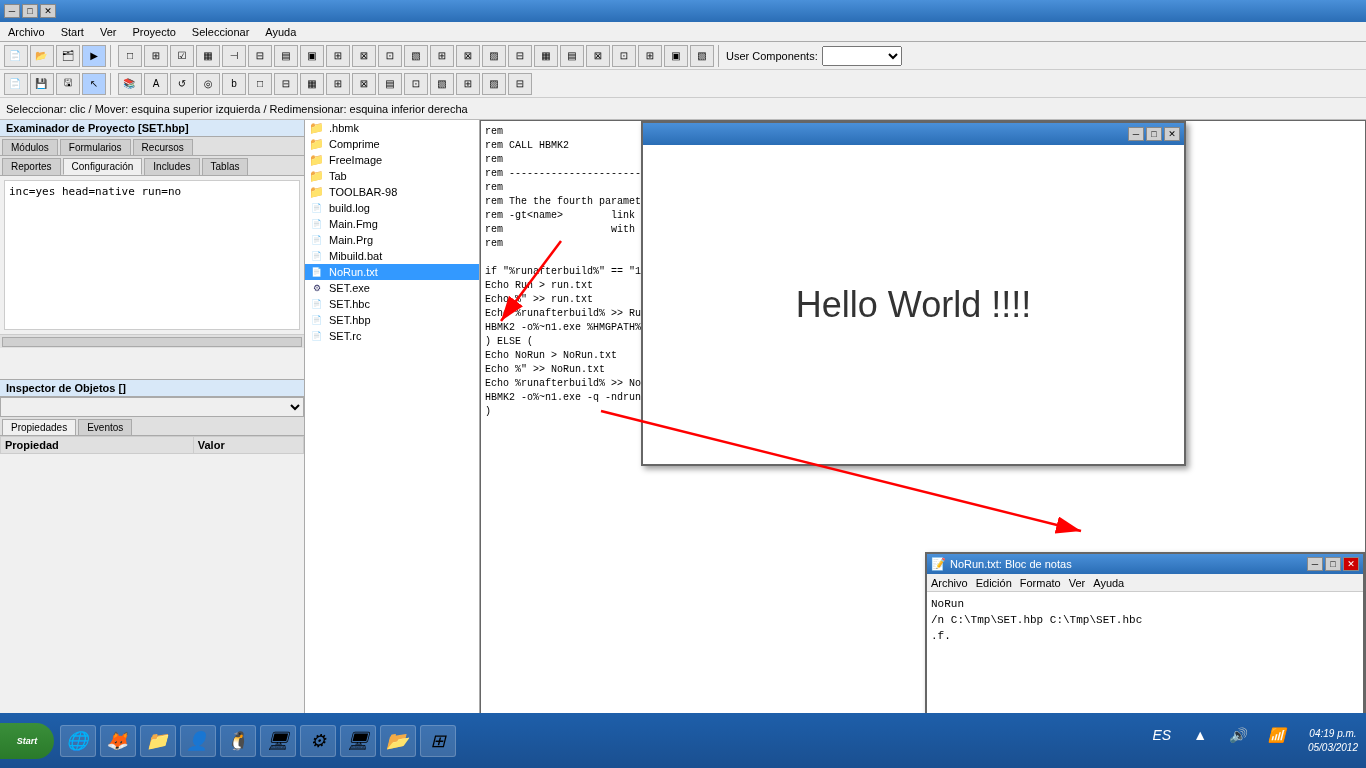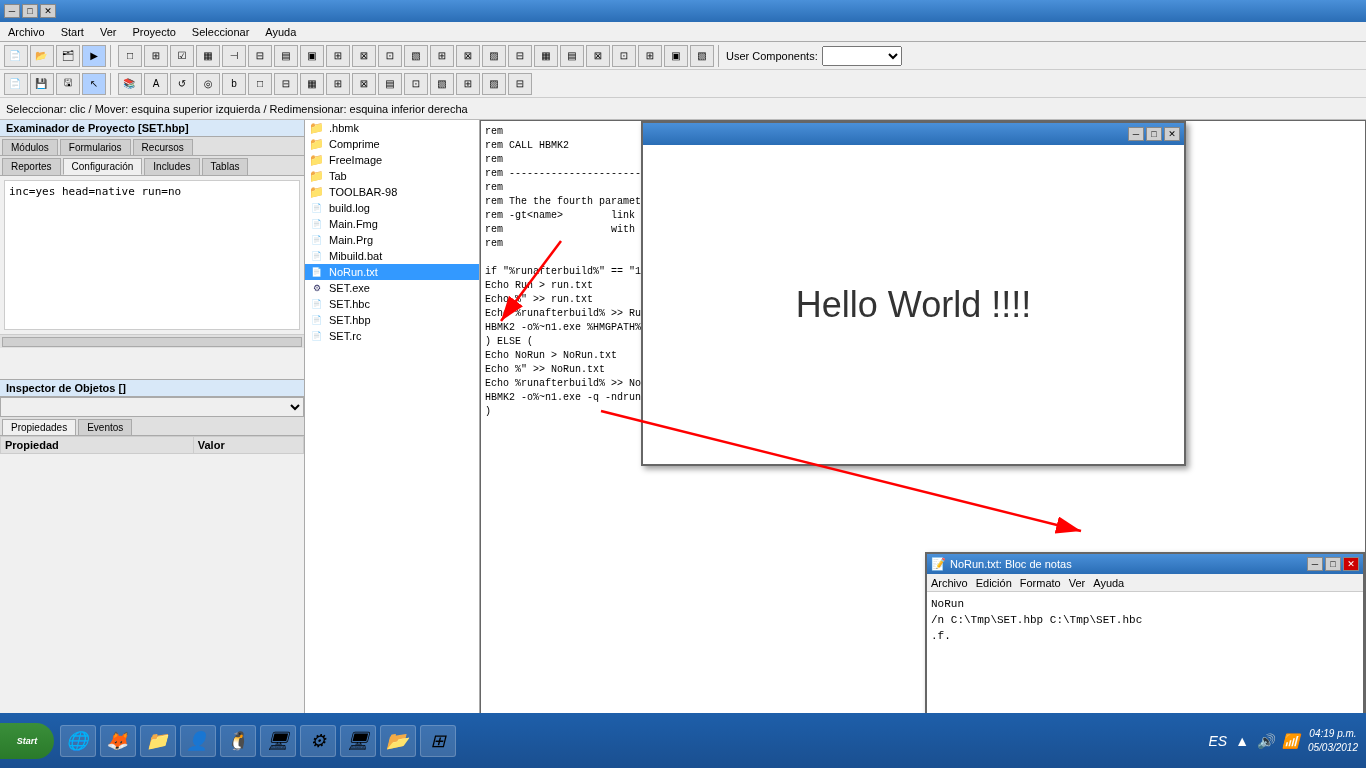--- a/index.html
+++ b/index.html
@@ -352,25 +352,25 @@
       border: 1px solid rgba(255,255,255,0.2);
       border-radius: 3px;
       margin: 0 2px;
       display: flex; align-items: center; justify-content: center;
       cursor: pointer;
       font-size: 18px;
     }
     #system-tray {
       margin-left: auto;
       display: flex;
-      align-items: center;
+      align-items: flex-start;
       padding-right: 8px;
       color: white;
       font-size: 10px;
-      gap: 8px;
+      gap: 22px;
     }
     .tray-icon { font-size: 14px; }
 
     
     ::-webkit-scrollbar { width: 12px; height: 12px; }
     ::-webkit-scrollbar-track { background: #f0f0f0; }
     ::-webkit-scrollbar-thumb { background: #aaa; border: 1px solid #888; }
   </style>
 </head>
 <body>

